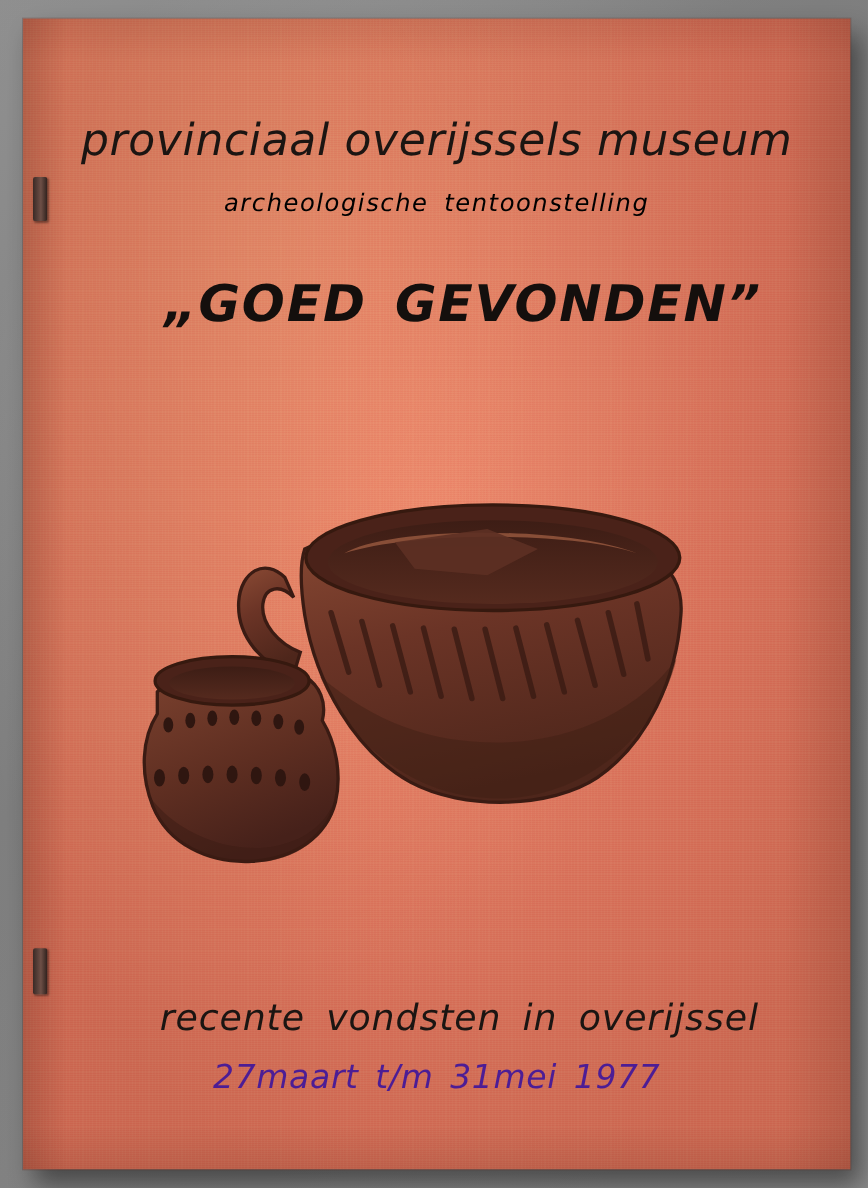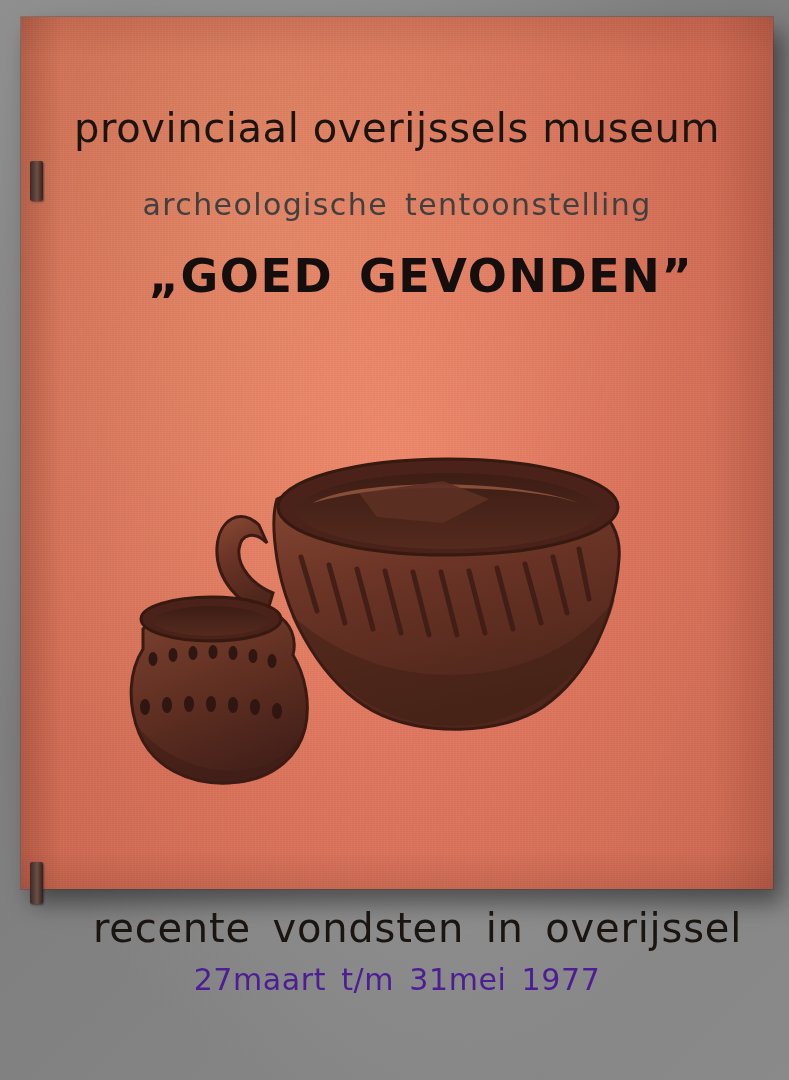--- a/index.html
+++ b/index.html
@@ -30,25 +30,26 @@
       radial-gradient(ellipse at 50% 45%, rgba(255,255,255,0.06) 0%, rgba(0,0,0,0.12) 75%);
     pointer-events: none;
   }
 
   
   .booklet {
     position: absolute;
     left: 21px;
     top: 17px;
     width: 752px;
-    height: 872px;
+    height: 1046px;
     background: #e8785e;
     box-shadow:
       0 0 0 1px rgba(90,40,30,0.25),
       10px 14px 22px rgba(0,0,0,0.45);
+    font-style: italic;
   }
   
   .booklet::before {
     content: "";
     position: absolute;
     inset: 0;
     background:
       repeating-linear-gradient(0deg, rgba(255,255,255,0.035) 0 1px, rgba(0,0,0,0.02) 1px 2px),
       repeating-linear-gradient(90deg, rgba(255,255,255,0.025) 0 1px, rgba(0,0,0,0.018) 1px 3px),
       radial-gradient(ellipse at 30% 20%, rgba(255,190,170,0.35), rgba(0,0,0,0) 60%);
@@ -94,40 +95,40 @@
   }
   .line-museum {
     top: 88px;
     font-size: 40px;
     font-weight: 400;
     letter-spacing: 0.6px;
     font-family: "DejaVu Sans", sans-serif;
     color: #1b1512;
   }
   .line-sub {
-    top: 170px;
-    font-size: 30px;
+    top: 156px;
+    font-size: 22px;
     letter-spacing: 1.4px;
     word-spacing: 6px;
     font-family: "DejaVu Sans", sans-serif;
-    color: #404040;
+    color: #000000;
   }
   .line-title {
     top: 232px;
     font-size: 46px;
     font-weight: 700;
     letter-spacing: 1.6px;
     word-spacing: 8px;
     font-family: "DejaVu Sans", sans-serif;
     color: #140f0d;
     margin-left: 48px;
   }
   .line-footer1 {
     top: 888px;
-    font-size: 40px;
+    font-size: 33px;
     letter-spacing: 0.8px;
     word-spacing: 8px;
     font-family: "DejaVu Sans", sans-serif;
     color: #1b1512;
     padding-left: 41px;
   }
   .line-footer2 {
     top: 945px;
     font-size: 30px;
     letter-spacing: 0.6px;

